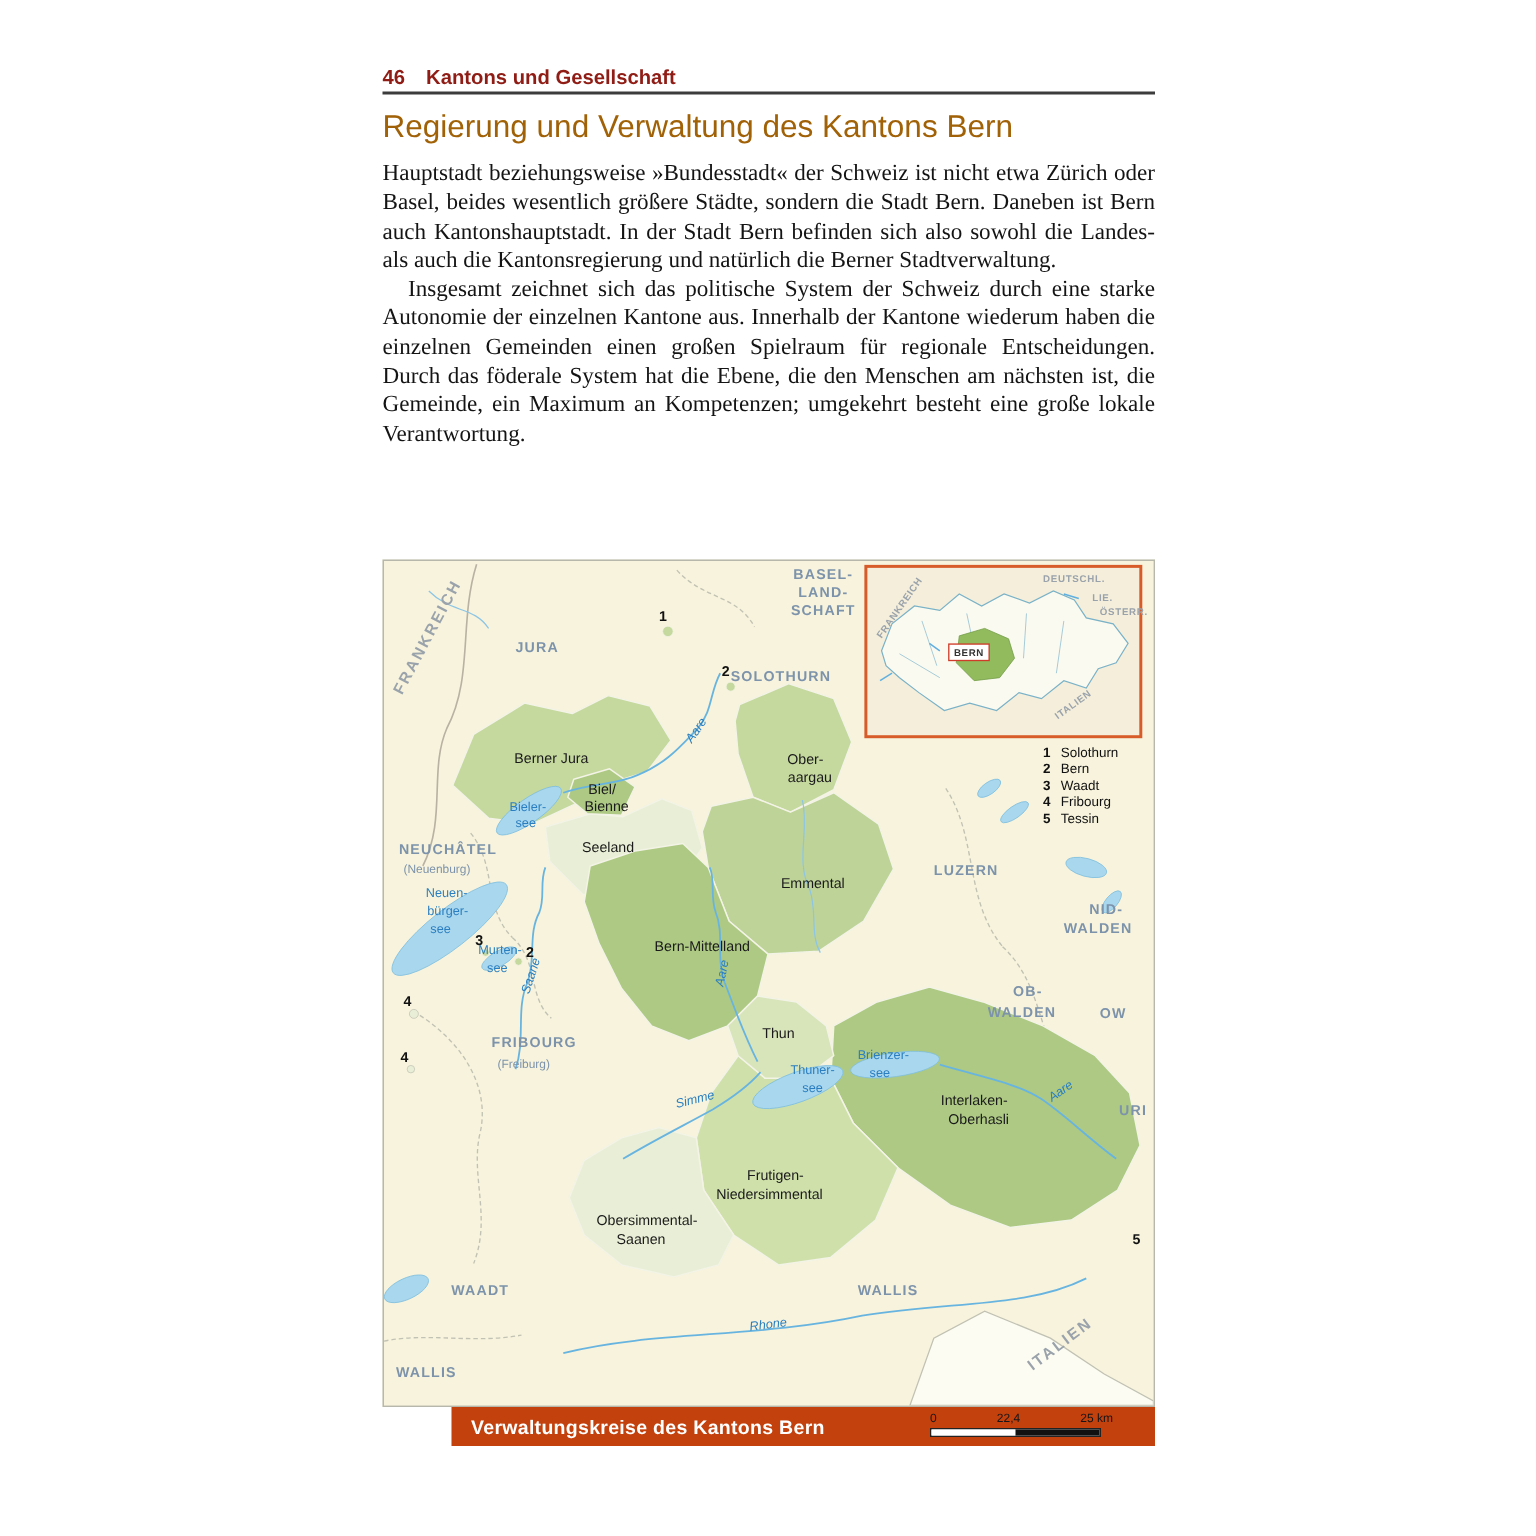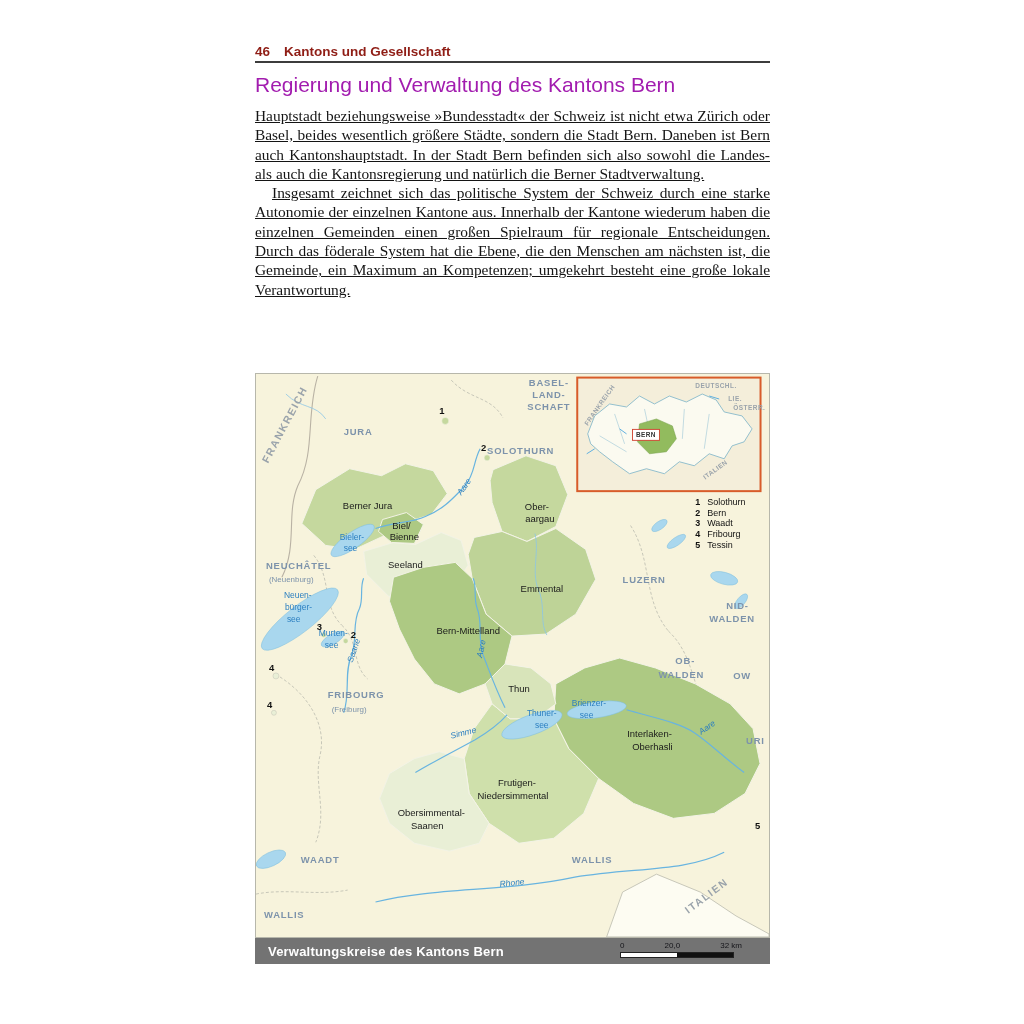--- a/index.html
+++ b/index.html
@@ -1,25 +1,25 @@
 <!DOCTYPE html>
 <html lang="de"><head>
 <meta charset="utf-8">
 <style>
   html,body{margin:0;padding:0;}
   .page{position:relative;width:828px;height:1024px;background:#ffffff;overflow:hidden;font-family:"Liberation Sans",sans-serif;}
   .page-header{position:absolute;left:255px;top:44px;display:flex;gap:14px;font-size:13.5px;font-weight:bold;color:#8f1d15;}
   .header-rule{position:absolute;left:255px;top:61px;width:515px;height:1.5px;background:#3c3c3c;}
-  .title{position:absolute;left:255px;top:73px;width:515px;margin:0;font-size:21px;font-weight:400;color:#a21caf;}
+  .title{position:absolute;left:255px;top:73px;width:515px;margin:0;font-size:21px;font-weight:400;color:#a16207;}
   .body{position:absolute;left:255px;top:106px;width:515px;font-family:"Liberation Serif",serif;font-size:15.4px;line-height:19.3px;color:#141414;text-align:justify;hyphens:auto;}
-  .body p{margin:0;text-decoration:underline;}
+  .body p{margin:0;}
   .body p + p{text-indent:17px;}
   .map-figure{position:absolute;left:255px;top:373px;width:515px;}
   .map-figure svg{display:block;width:515px;height:565px;border:1px solid #b7b7ab;box-sizing:border-box;background:#f7f3dc;}
-  .map-caption{position:relative;height:26px;background:#737373;display:flex;align-items:center;}
+  .map-caption{position:relative;height:26px;background:#c2410c;display:flex;align-items:center;margin-left:46px;}
   .caption-text{color:#ffffff;font-weight:bold;font-size:13px;padding-left:13px;letter-spacing:0.2px;}
   .scalebar{position:absolute;right:28px;top:4px;width:122px;}
   .scale-labels{display:flex;justify-content:space-between;font-size:8px;color:#15151a;line-height:1;margin-bottom:2px;}
   .scale-track{display:flex;height:4px;width:112px;border:1px solid #222;background:#fff;}
   .scale-seg{flex:1;}
   .scale-seg-white{background:#ffffff;}
   .scale-seg-black{background:#111111;}
   
   text{font-family:"Liberation Sans",sans-serif;}
   .dist{font-size:9.5px;fill:#1a1a1a;text-anchor:middle;}
@@ -234,22 +234,22 @@
         <text class="leg-num" x="441" y="175">5</text>
         <text class="leg-name" x="453" y="175">Tessin</text>
       </g>
     </svg>
 
     <div class="map-caption">
       <span class="caption-text">Verwaltungskreise des Kantons Bern</span>
       <div class="scalebar">
         <div class="scale-labels">
           <span>0</span>
-          <span>20,0</span>
-          <span>32 km</span>
+          <span>22,4</span>
+          <span>25 km</span>
         </div>
         <div class="scale-track">
           <div class="scale-seg scale-seg-white"></div>
           <div class="scale-seg scale-seg-black"></div>
         </div>
       </div>
     </div>
   </div>
 
 </div>

